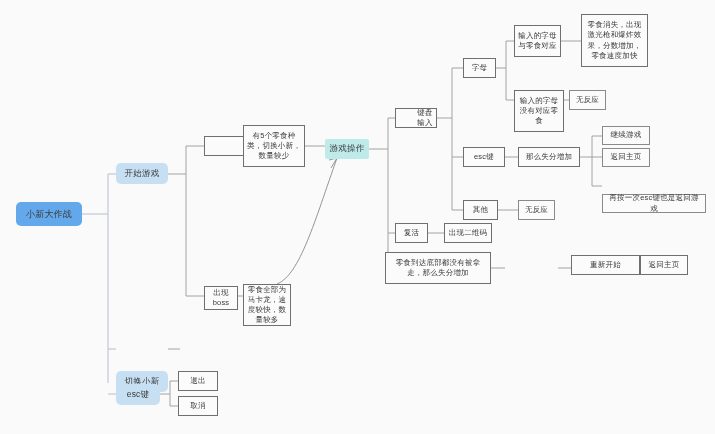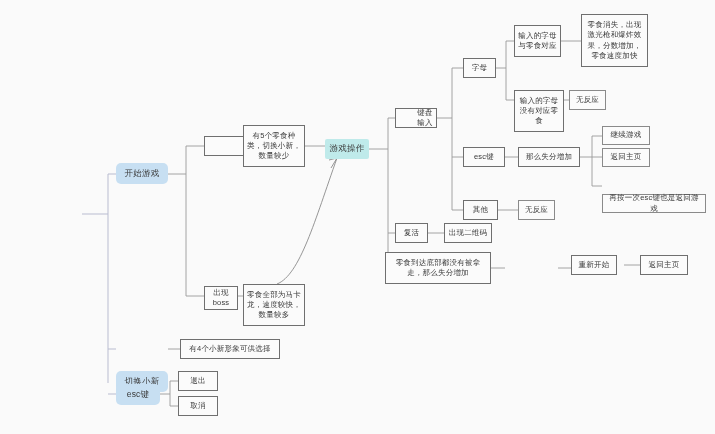--- a/index.html
+++ b/index.html
@@ -132,20 +132,23 @@
       <path d="M170,381 H178"></path>
       <path d="M170,406 H178"></path>
     </g>
 
     <g>
       <path d="M277,284 C300,275 315,220 337,158" fill="none" stroke="#8a8a8a" stroke-width="0.9"></path>
       <path d="M337,158 L331,168 M337,158 L329,160" fill="none" stroke="#8a8a8a" stroke-width="0.9"></path>
     </g>
   </svg>
 
+  <div class="node n-root" style="left:16px;top:202px;width:66px;height:24px;">
+    <span class="txt">小新大作战</span>
+  </div>
 
   <div class="node n-l2" style="left:116px;top:163px;width:52px;height:21px;">
     <span class="txt">开始游戏</span>
   </div>
 
   <div class="node n-l2" style="left:116px;top:339px;width:52px;height:21px;margin-top:32px;">
     <span class="txt">切换小新</span>
   </div>
 
   <div class="node n-l2" style="left:116px;top:384px;width:44px;height:21px;">
@@ -157,21 +160,21 @@
   </div>
 
   <div class="node n-box" style="left:243px;top:125px;width:62px;height:42px;">
     <span class="txt">有5个零食种类，切换小新，数量较少</span>
   </div>
 
   <div class="node n-box" style="left:204px;top:286px;width:34px;height:24px;">
     <span class="txt">出现boss</span>
   </div>
 
-  <div class="node n-box" style="left:243px;top:284px;width:62px;height:42px;">
+  <div class="node n-box" style="left:243px;top:284px;width:48px;height:42px;">
     <span class="txt">零食全部为马卡龙，速度较快，数量较多</span>
   </div>
 
   <div class="node n-teal" style="left:325px;top:139px;width:44px;height:20px;">
     <span class="txt">游戏操作</span>
   </div>
 
   <div class="node n-box" style="left:395px;top:108px;width:42px;height:20px;padding-left:21px;">
     <span class="txt">键盘输入</span>
   </div>
@@ -182,21 +185,21 @@
 
   <div class="node n-box" style="left:444px;top:223px;width:48px;height:20px;">
     <span class="txt">出现二维码</span>
   </div>
 
   <div class="node n-box" style="left:385px;top:252px;width:106px;height:32px;">
     <span class="txt">零食到达底部都没有被拿走，那么失分增加</span>
   </div>
 
 
-  <div class="node n-box" style="left:571px;top:255px;width:46px;height:20px;">
+  <div class="node n-box" style="left:571px;top:255px;width:69px;height:20px;">
     <span class="txt">重新开始</span>
   </div>
 
   <div class="node n-box" style="left:640px;top:255px;width:48px;height:20px;">
     <span class="txt">返回主页</span>
   </div>
 
   <div class="node n-box" style="left:463px;top:58px;width:33px;height:20px;">
     <span class="txt">字母</span>
   </div>
@@ -238,23 +241,20 @@
   </div>
 
   <div class="node n-box thin" style="left:602px;top:148px;width:48px;height:19px;">
     <span class="txt">返回主页</span>
   </div>
 
   <div class="node n-box thin" style="left:602px;top:176px;width:104px;height:19px;margin-top:18px;">
     <span class="txt">再按一次esc键也是返回游戏</span>
   </div>
 
-  <div class="node n-box" style="left:180px;top:339px;width:100px;height:20px;">
-    <span class="txt">有4个小新形象可供选择</span>
-  </div>
 
   <div class="node n-box" style="left:178px;top:371px;width:40px;height:20px;">
     <span class="txt">退出</span>
   </div>
 
   <div class="node n-box" style="left:178px;top:396px;width:40px;height:20px;">
     <span class="txt">取消</span>
   </div>
 
 </div>

